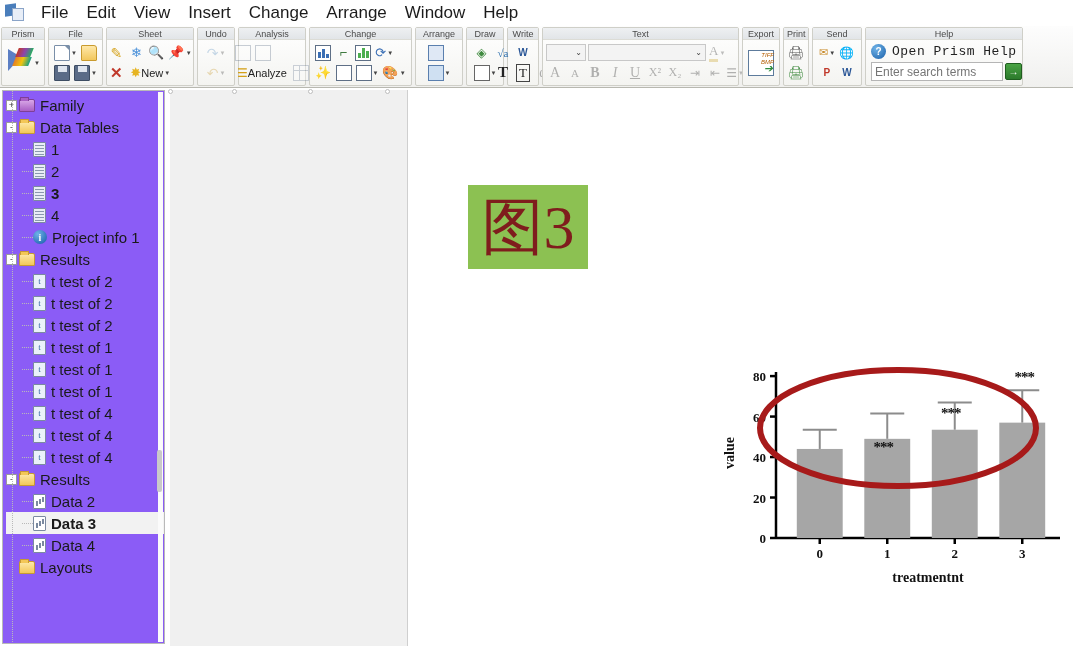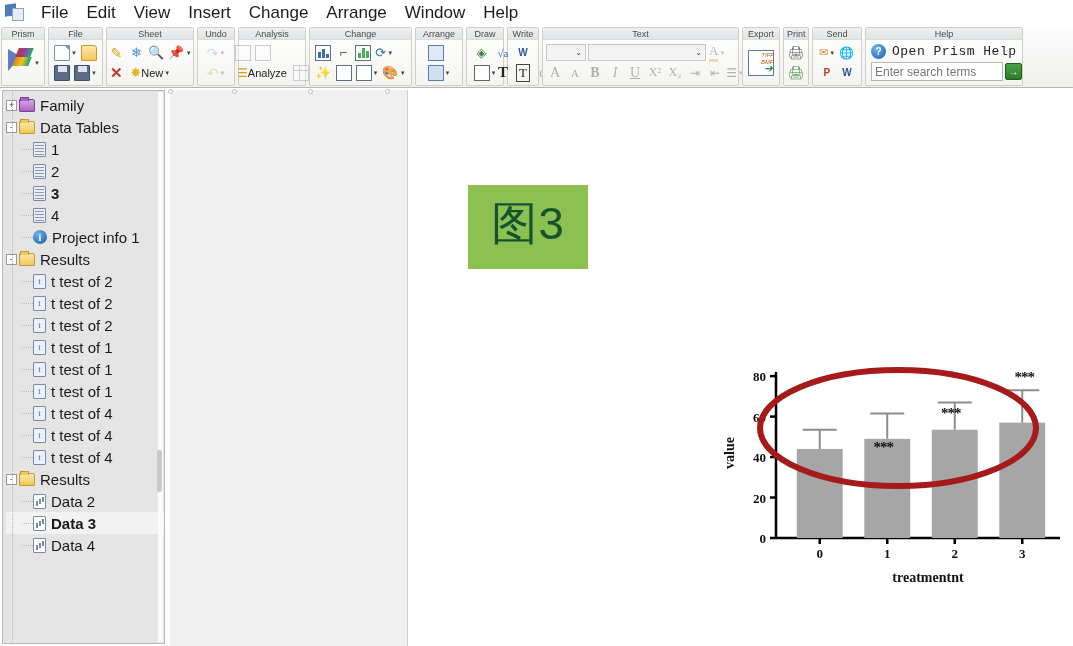--- a/index.html
+++ b/index.html
@@ -100,21 +100,21 @@
   .searchbox {
     width:132px;height:19px;border:1px solid #b5b5b5;background:#fff;
     font-size:12px; color:#9d9d9d; padding:0 3px; font-family:"Liberation Sans", sans-serif;
   }
   .gobtn { width:17px;height:17px;background:linear-gradient(#49a343,#2c7a2c);border:1px solid #1f5e1f;
     color:#fff;font-size:10px;display:flex;align-items:center;justify-content:center;border-radius:2px;}
 
   
   .sidebar {
     position: absolute; top: 90px; left: 2px; width: 163px; height: 554px;
-    background: #e5e5e5; border: 1px solid #b9b9b9;
+    background: #8b5cf6; border: 1px solid #b9b9b9;
     overflow: hidden;
   }
   .tree { padding: 3px 0 0 3px; }
   .tnode {
     display: flex; align-items: center; height: 22px;
     font-size: 15px; color: #1a1a1a; white-space: nowrap; cursor: default;
     position: relative;
   }
   .tnode .expander {
     width: 11px; height: 11px; border: 1px solid #9a9a9a; background: #fff;
@@ -185,21 +185,21 @@
     background: #ffffff; overflow: hidden;
   }
 
   
   .figbox {
     position: absolute; left: 60px; top: 95px; width: 120px; height: 84px;
     background: #8cc152;
     display: flex; align-items: center; justify-content: center;
   }
   .figbox span {
-    font-family: Liberation Mono, monospace; font-size: 46px; color: #14532d; line-height: 1;
+    font-family: Liberation Serif, serif; font-size: 62px; color: #7f1d1d; line-height: 1;
   }
 
   
   .chart { position: absolute; left: 300px; top: 270px; width: 365px; height: 230px; }
   .chart svg { display:block; }
   .red-ellipse { position:absolute; left:0; top:0; pointer-events:none; }
 
   .tick-lab { font-family:"Liberation Serif", serif; font-weight:bold; font-size:13px; fill:#111; }
   .ax-title { font-family:"Liberation Serif", serif; font-weight:bold; font-size:14px; fill:#111; }
   .stars { font-family:"Liberation Serif", serif; font-weight:bold; font-size:15px; fill:#111; letter-spacing:-1px; }
@@ -667,20 +667,25 @@
         </div>
         <div class="tnode lvl1 bold selected">
           <span class="spacer" style="width:11px;border-top:1px dotted #b9b9b9;height:1px;align-self:center"></span>
           <span class="graphicon"></span>
           <span class="tlabel">Data 3</span>
         </div>
         <div class="tnode lvl1">
           <span class="spacer" style="width:11px;border-top:1px dotted #b9b9b9;height:1px;align-self:center"></span>
           <span class="graphicon"></span>
           <span class="tlabel">Data 4</span>
+        </div>
+        <div class="tnode">
+          <span class="spacer"></span>
+          <span class="folder"></span>
+          <span class="tlabel">Layouts</span>
         </div>
         <div class="guide"></div>
       </div>
     <div class="sb-scroll">
       <div class="sb-thumb"></div>
     </div>
   </div>
 
   <div class="gray-panel">
     <div class="tick" style="left:-2px"></div>

